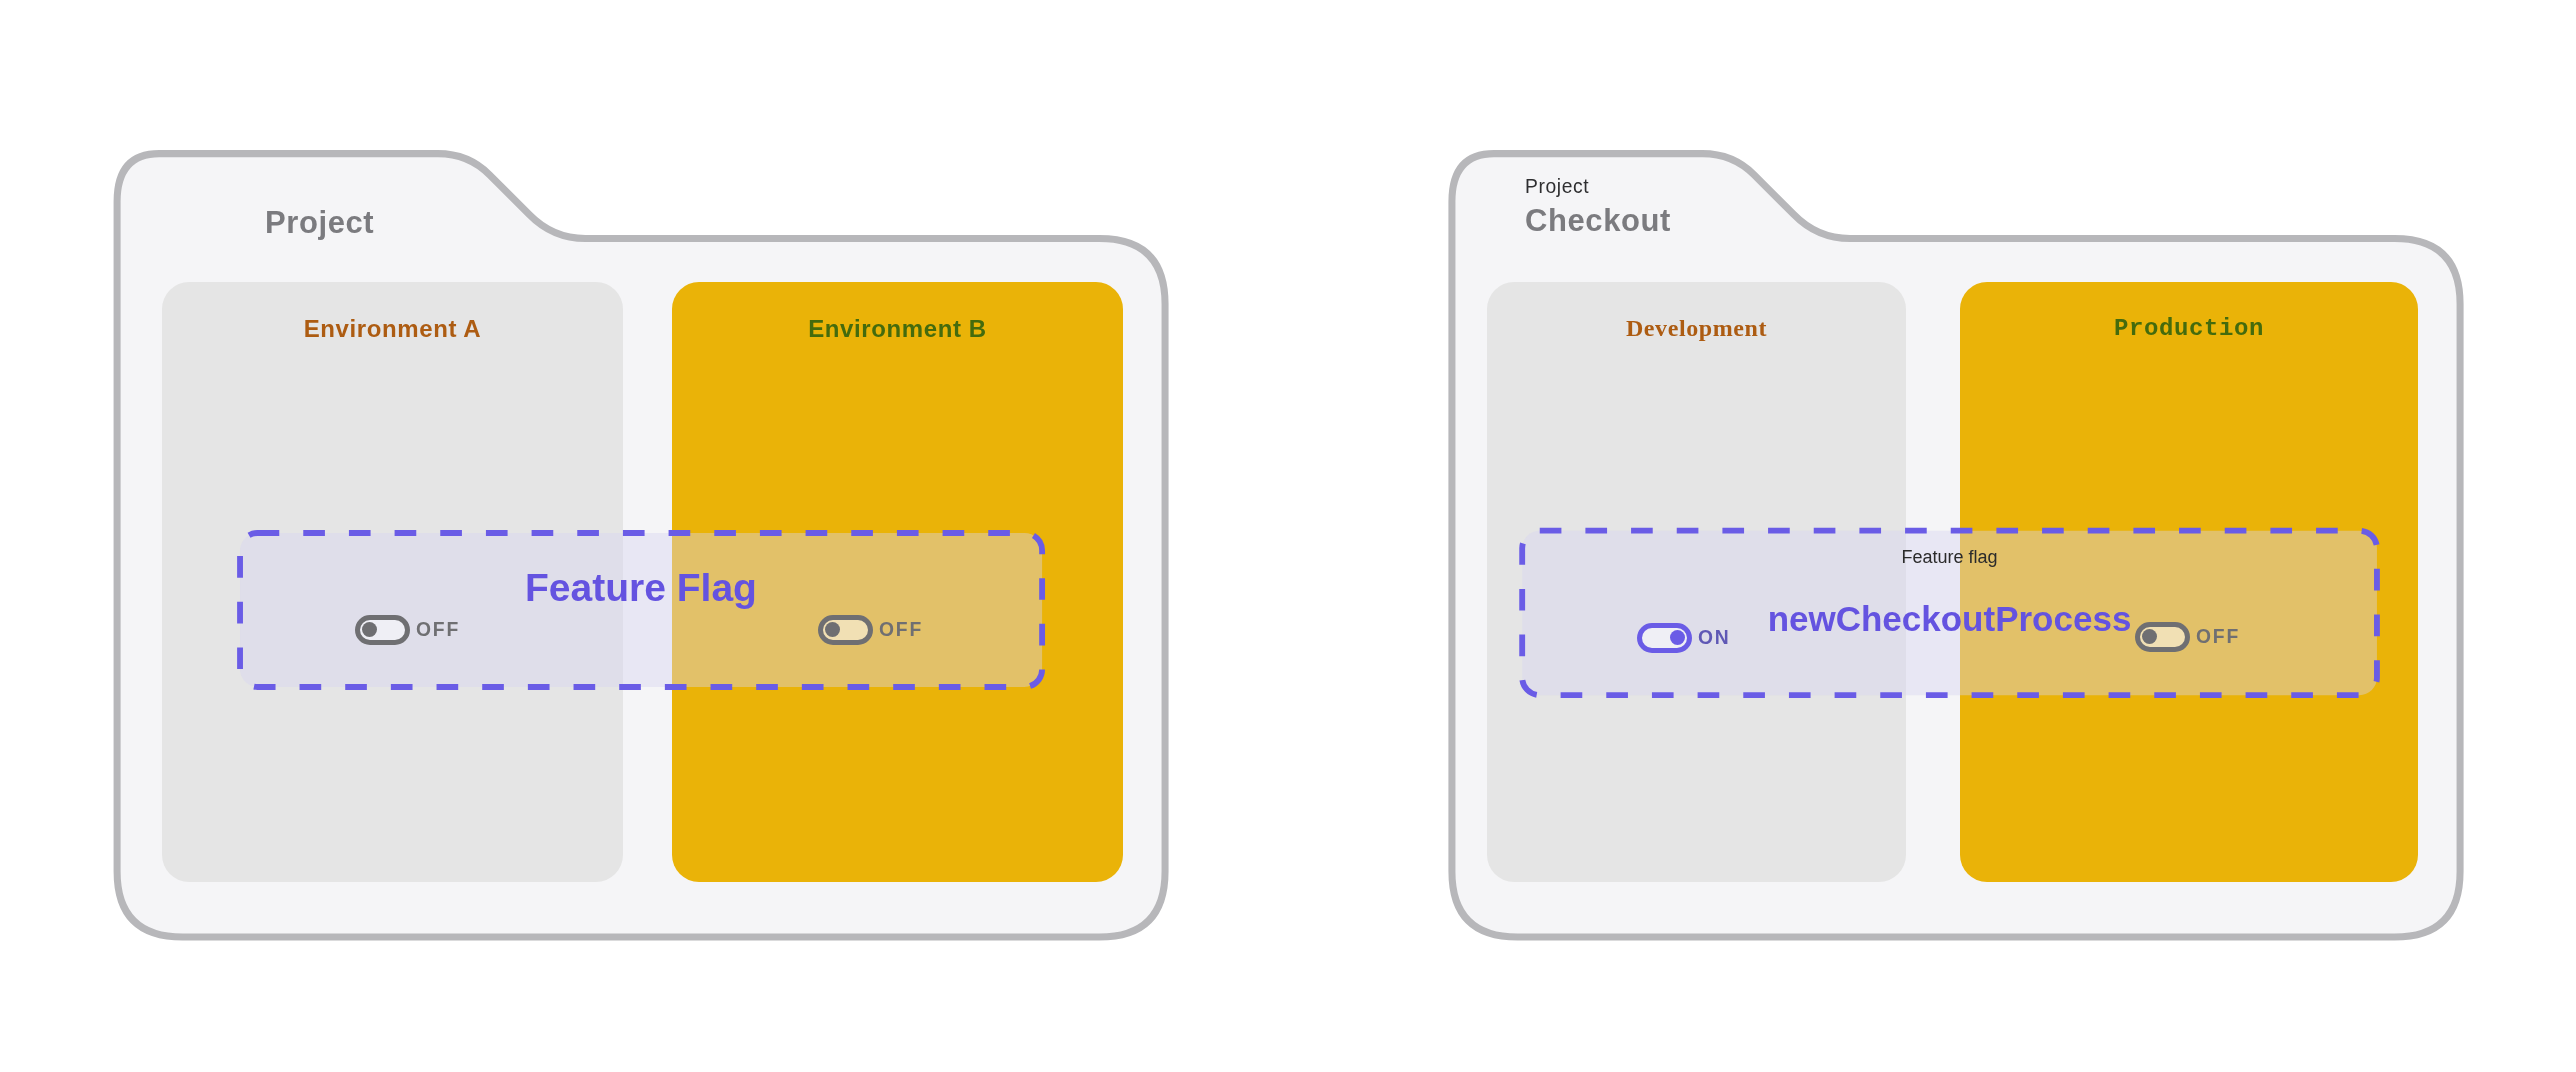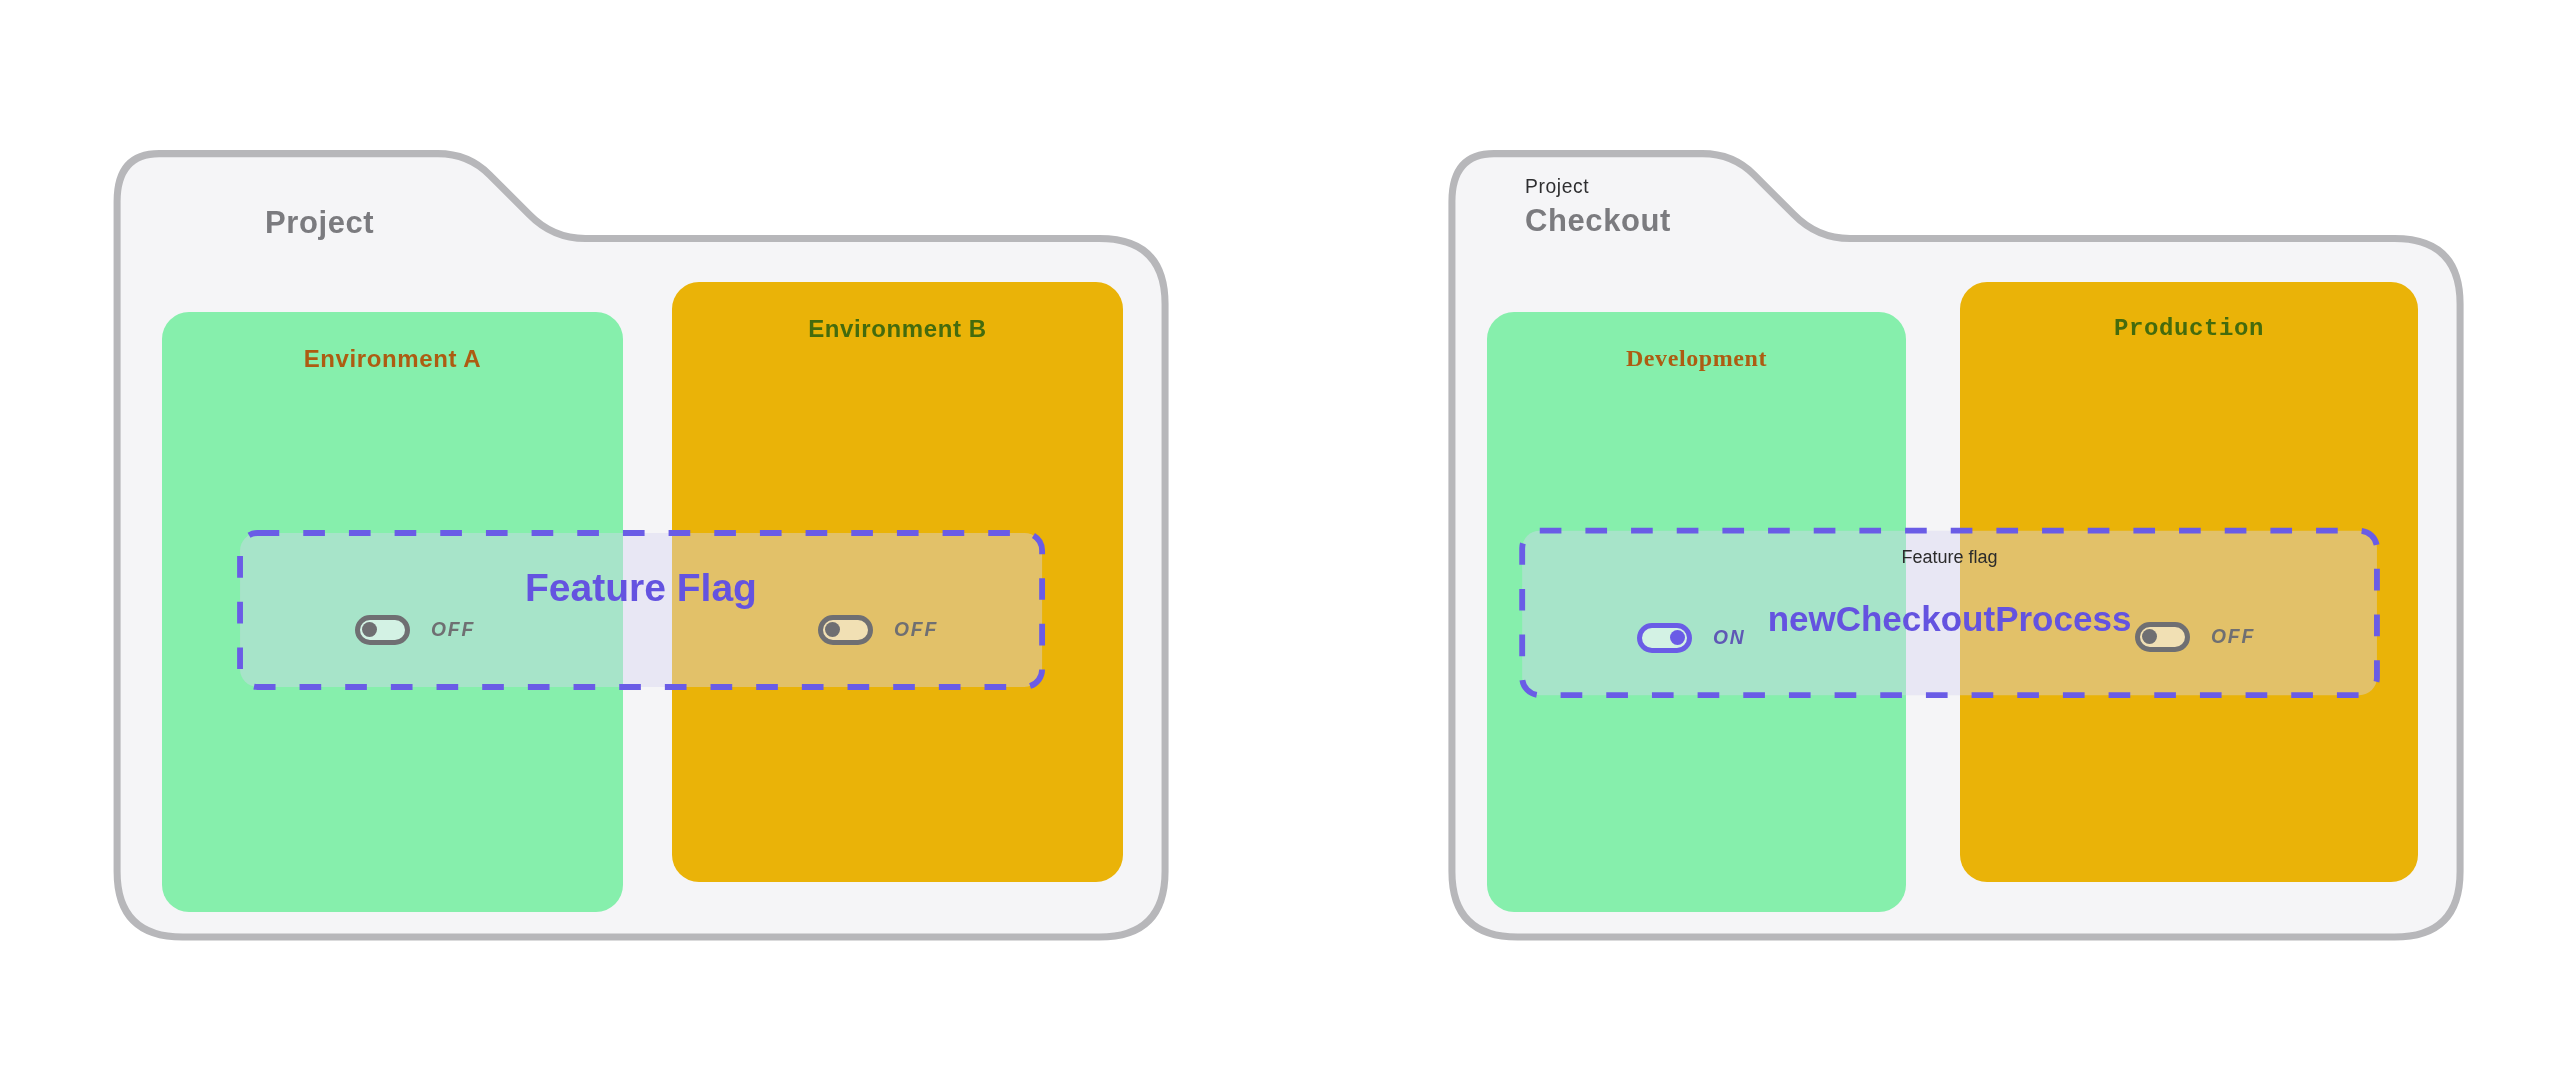--- a/index.html
+++ b/index.html
@@ -18,21 +18,21 @@
     stroke:#6a5ce6;
     stroke-width:10;
     stroke-dasharray:37 41;
   }
   .env{
     position:absolute;
     border-radius:27px;
     top:282px;
     height:600px;
   }
-  .env.orange{background:#86efac;margin-top:30px;}
+  .env.orange{background:#e5e5e5;}
   .env.green{background:#eab308;}
   .env-label{
     margin-top:33px;
     text-align:center;
     font-size:24px;
     font-weight:bold;
     letter-spacing:0.6px;
   }
   .env.orange .env-label{color:#ad5c12;}
   .env.green .env-label{color:#446b0d;}
@@ -61,23 +61,22 @@
   .flag-eyebrow{
     text-align:center;
     font-size:18px;
     color:#2b2b2b;
     white-space:nowrap;
   }
   .toggle-group{
     position:absolute;
     display:flex;
     align-items:center;
-    gap:21px;
+    gap:6px;
     height:30px;
-    font-style:italic;
   }
   .toggle{
     position:relative;
     width:55px;
     height:30px;
     box-sizing:border-box;
     border:5.3px solid #6f6f72;
     border-radius:15px;
     background:rgba(255,255,255,0.5);
     cursor:pointer;

